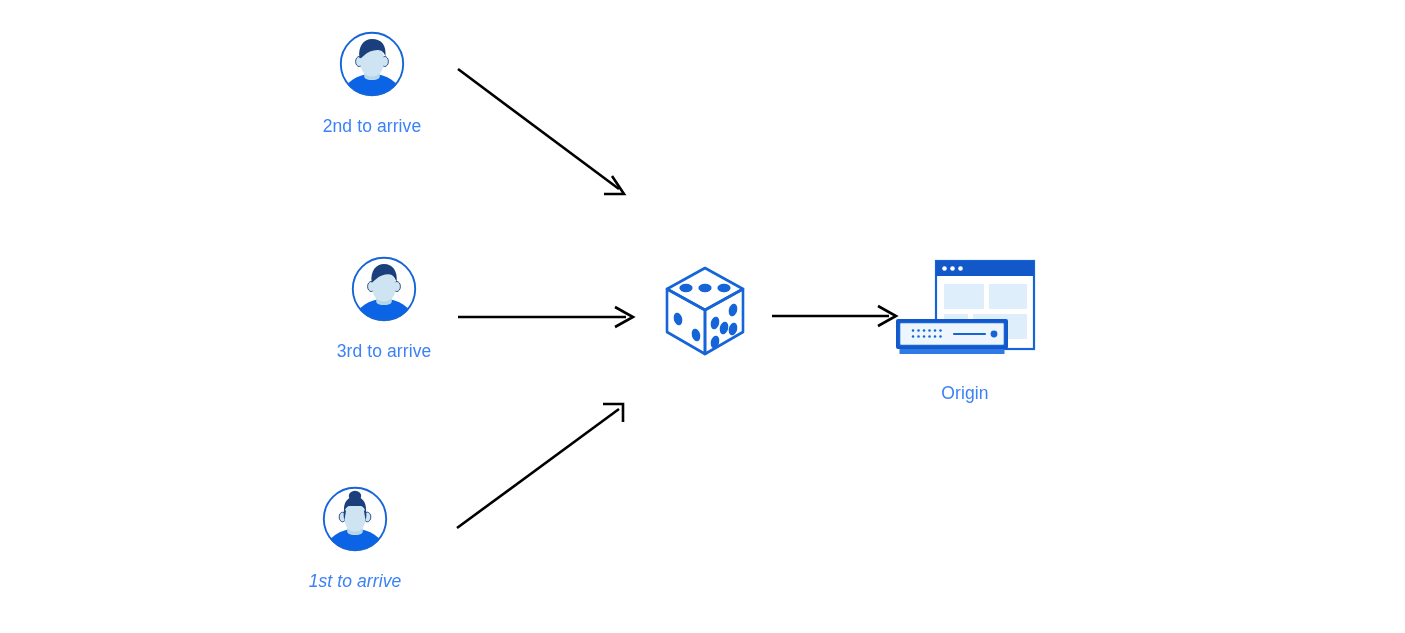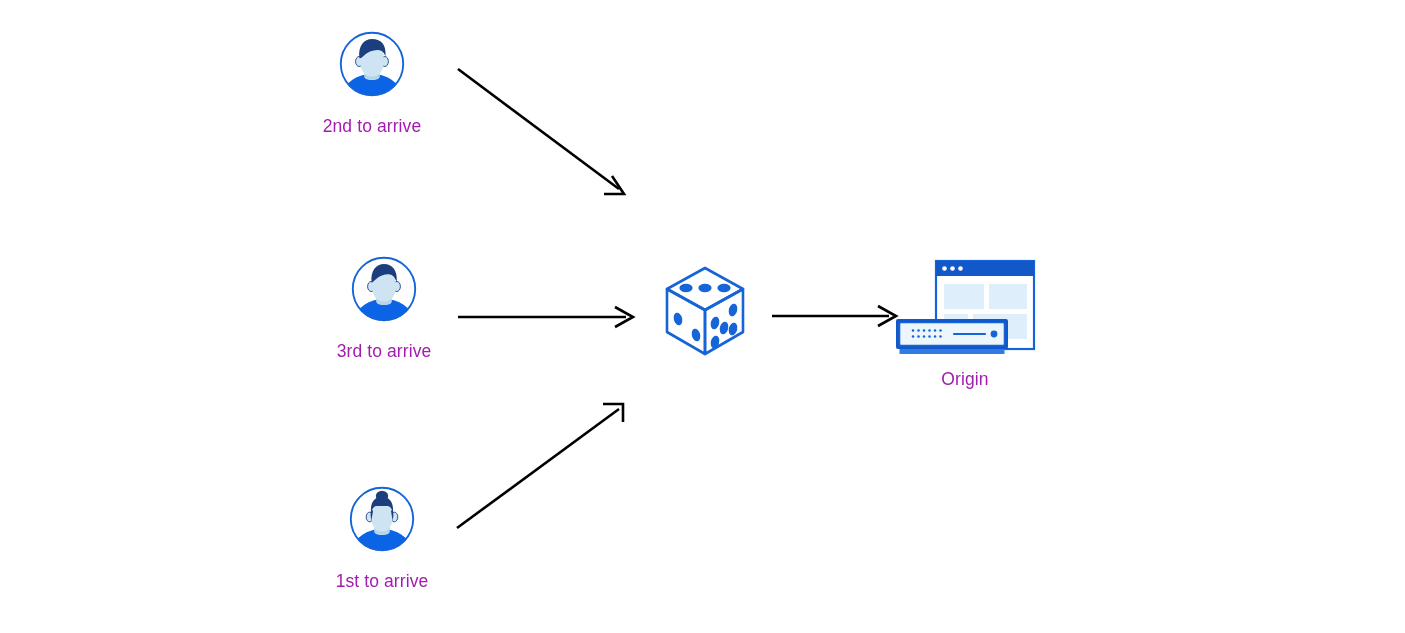--- a/index.html
+++ b/index.html
@@ -24,29 +24,30 @@
   }
   .node {
     position: absolute;
     display: flex;
     flex-direction: column;
     align-items: center;
   }
   .node-label {
     font-size: 17.5px;
     line-height: 1.2;
-    color: #a21caf;
+    color: #3b82f6;
     white-space: nowrap;
     text-align: center;
     letter-spacing: 0.1px;
   }
   .avatar-node .node-label {
     margin-top: 12px;
   }
   .origin-node .node-label {
+    margin-top: 14px;
     text-align: right;
   }
   .icon-box {
     display: block;
   }
   .arrow-layer {
     position: absolute;
     left: 0;
     top: 0;
     width: 1405px;
@@ -134,21 +135,21 @@
                    C47.4 24 45 21.6 41.8 21.4 C37.2 21 32 22.6 27.6 26.4
                    C25.8 27.9 24.4 29.6 23.6 29.4 Z" fill="#1b3f7d"></path>
           <path d="M42.6 21.6 C46 22.4 47.8 25.2 48.6 29.4 L47.6 22.6 Z" fill="#16356a"></path>
         </g>
         <circle cx="36" cy="36" r="31.2" fill="none" stroke="#1565d8" stroke-width="1.9"></circle>
       </svg>
     </span>
     <span class="node-label">3rd to arrive</span>
   </div>
 
-  <div class="node avatar-node" style="left:302px; top:483px; width:160px;">
+  <div class="node avatar-node" style="left:275px; top:483px; width:160px;font-style:italic;">
     <span class="icon-box">
       <svg width="72" height="72" viewBox="0 0 72 72" xmlns="http://www.w3.org/2000/svg">
         <defs>
           <clipPath id="clip-av3">
               <circle cx="36" cy="36" r="32"></circle>
             </clipPath>
         </defs>
         <circle cx="36" cy="36" r="32" fill="#ffffff"></circle>
         <g clip-path="url(#clip-av3)">
           <path d="M36 46 C19 46 6 56 4 74 L68 74 C66 56 53 46 36 46 Z" fill="#0b63e5"></path>

